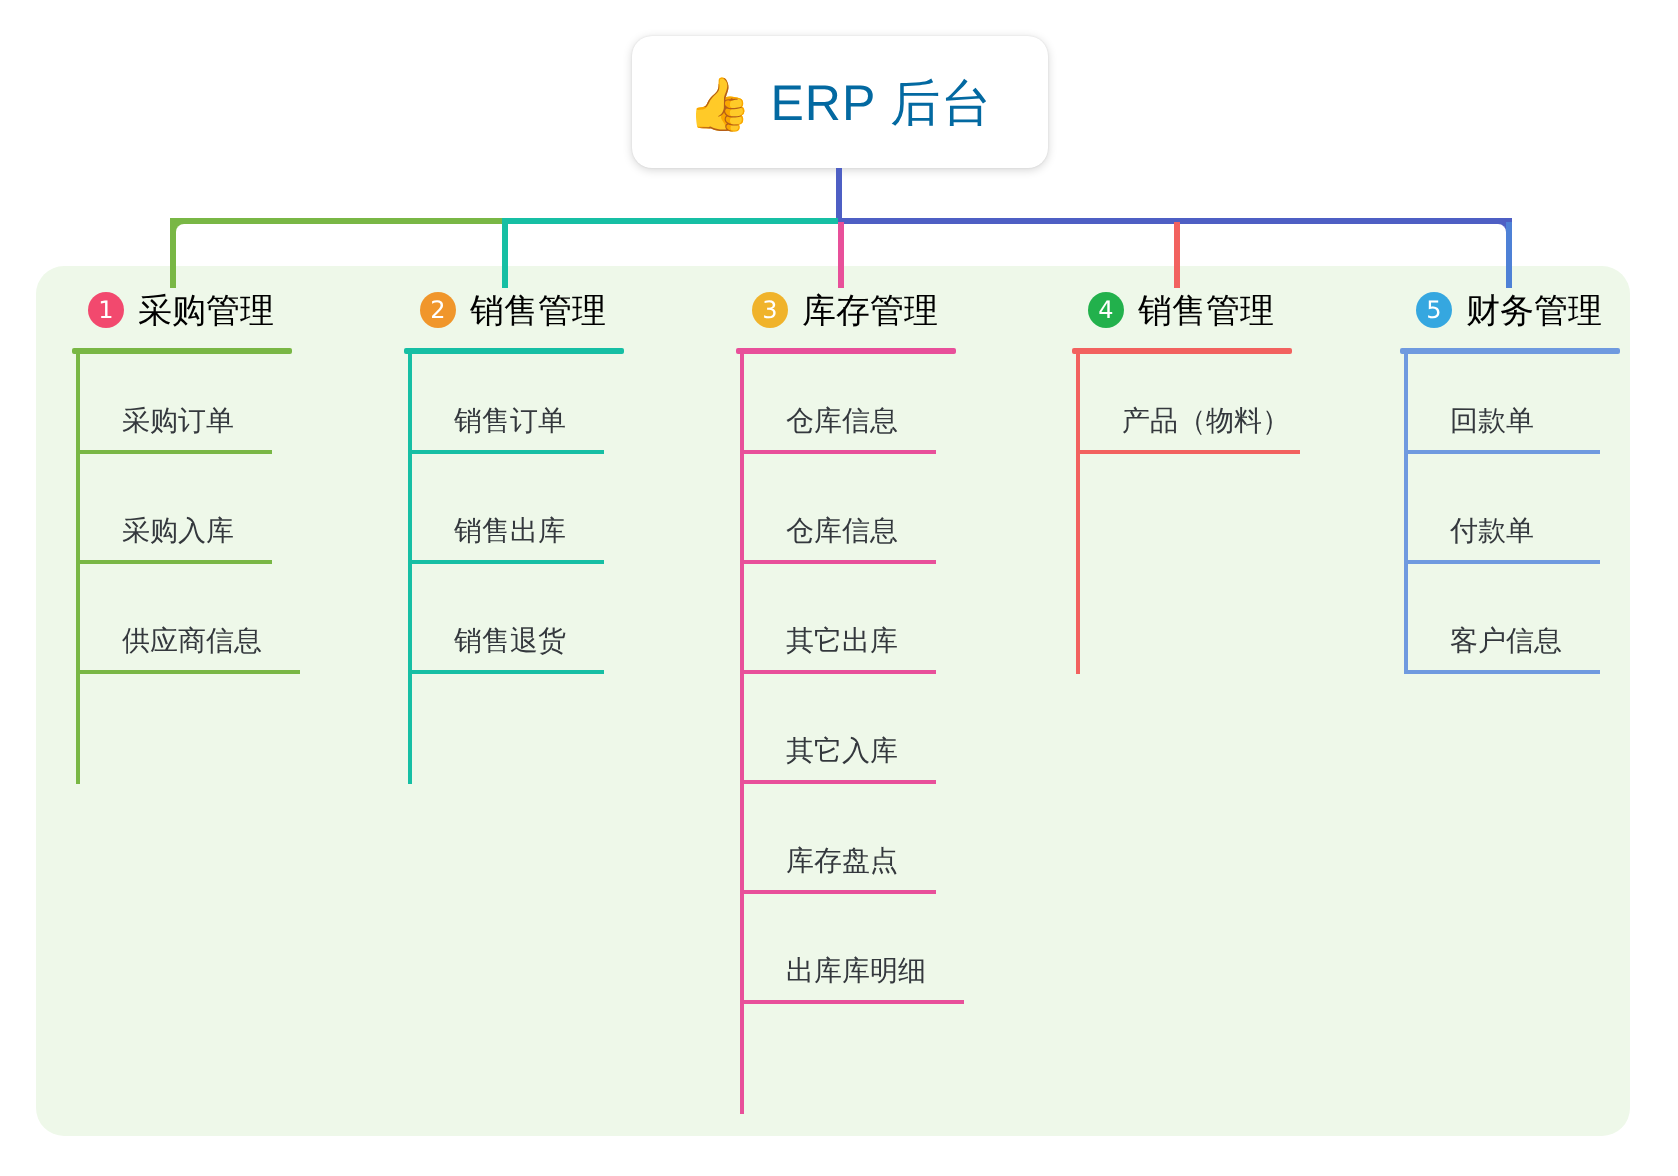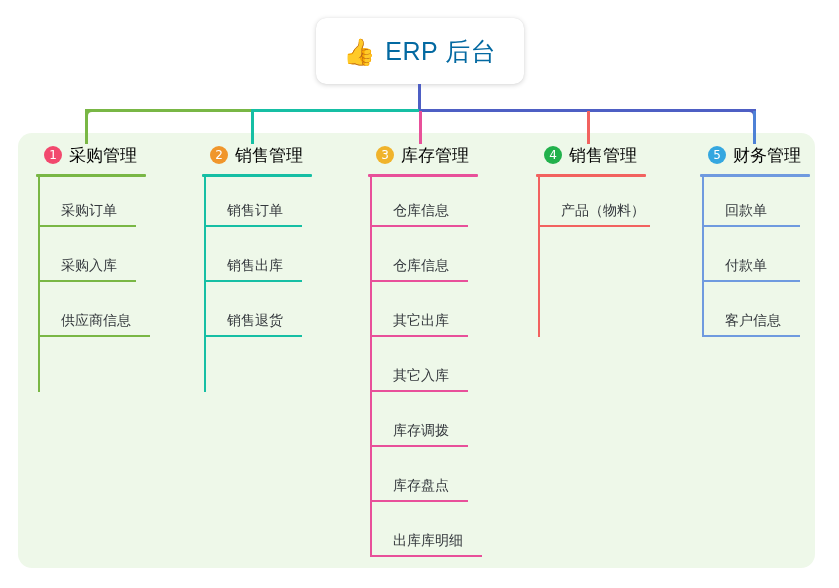--- a/index.html
+++ b/index.html
@@ -265,24 +265,20 @@
       </div>
       <div class="child">
         <span class="child-label">其它出库</span>
         <div class="child-rule" style="background: rgb(232, 80, 154);"></div>
       </div>
       <div class="child">
         <span class="child-label">其它入库</span>
         <div class="child-rule" style="background: rgb(232, 80, 154);"></div>
       </div>
       <div class="child">
-        <span class="child-label">库存调拨</span>
-        <div class="child-rule" style="background: rgb(232, 80, 154);"></div>
-      </div>
-      <div class="child">
         <span class="child-label">库存盘点</span>
         <div class="child-rule" style="background: rgb(232, 80, 154);"></div>
       </div>
       <div class="child wide">
         <span class="child-label">出库库明细</span>
         <div class="child-rule" style="background: rgb(232, 80, 154);"></div>
       </div>
     </div>
   </div>
 <div class="column" id="col-4">

